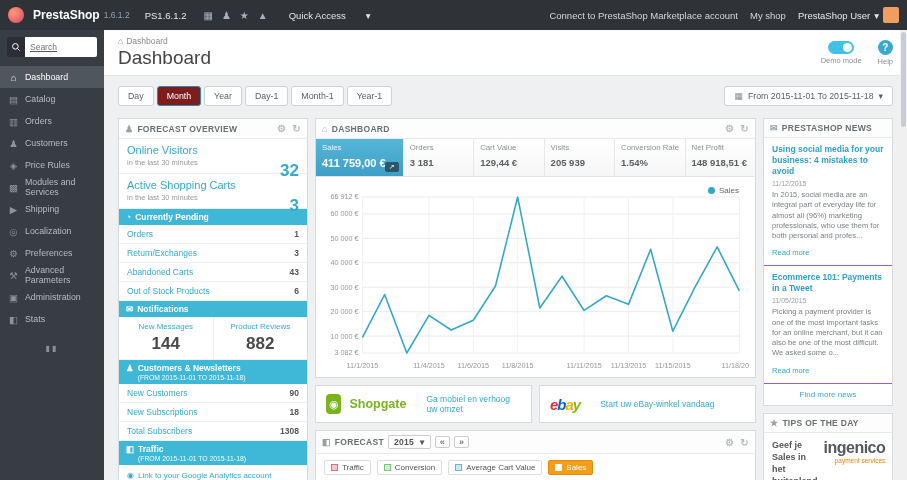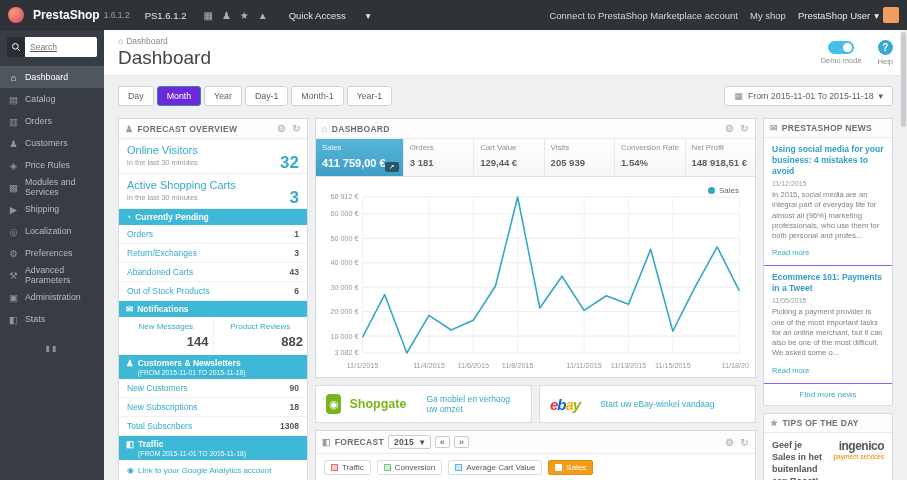--- a/index.html
+++ b/index.html
@@ -48,55 +48,55 @@
   .toggle { width:26px; height:13px; border-radius:8px; background:#43c0e6; position:relative; cursor:pointer; }
   .toggle::after { content:""; position:absolute; right:2px; top:2px; width:9px; height:9px;
     border-radius:50%; background:#fff; }
   .help-circle { width:15px; height:15px; border-radius:50%; background:#3ba9cf; color:#fff;
     font-size:10px; font-weight:bold; display:flex; align-items:center; justify-content:center; cursor:pointer; }
 
   
   .toolbar { display:flex; align-items:center; gap:3px; margin:10px 14px 12px; }
   .btn { background:#fff; border:1px solid #cfd2d4; border-radius:3px; font-size:8.8px;
     color:#5a5e62; padding:4px 9px; cursor:pointer; font-family:inherit; }
-  .btn.active { background:#6d28d9; border-color:#2f89ac; color:#fff; }
+  .btn.active { background:#7f1d1d; border-color:#2f89ac; color:#fff; }
   .tb-spacer { flex:1; }
   .date-btn { display:flex; align-items:center; gap:5px; }
   .date-btn .cal { color:#8a8f93; font-size:9px; }
 
   
   .cols { display:flex; align-items:flex-start; gap:7px; margin:0 14px; }
   .col-left { width:190px; flex:none; }
   .col-mid { flex:1; min-width:0; }
   .col-right { width:130px; flex:none; }
   .panel { background:#fff; border:1px solid #d9dcde; margin-bottom:7px; }
   .panel-head { display:flex; align-items:center; gap:4px; padding:4px 6px;
     border-bottom:1px solid #e8eaec; background:#fdfdfd; color:#6b6f72;
     font-size:8.5px; font-weight:bold; letter-spacing:.3px; }
   .ph-icon { color:#9aa0a5; font-size:9px; }
   .ph-tools { margin-left:auto; display:flex; gap:6px; color:#b9bec2; font-size:10px; }
   .ph-tools span { cursor:pointer; }
 
   
   .big { padding:5px 8px 6px; border-bottom:1px solid #ededed; position:relative; }
   .b-lbl { color:#35aac9; font-size:11px; }
-  .b-val { position:absolute; right:8px; top:14px; color:#35aac9; font-size:17px; font-weight:bold; }
+  .b-val { position:absolute; right:8px; top:22px; color:#35aac9; font-size:17px; font-weight:bold; }
   .b-sub { color:#9b9b9b; font-size:7.5px; margin-top:2px; }
   .sbar { background:#3fb7d6; color:#fff; padding:3px 7px; font-size:8.5px; font-weight:bold;
     display:flex; align-items:flex-start; gap:4px; }
   .sbar .sub { display:block; font-size:6.8px; font-weight:normal; opacity:.95; margin-top:1px; }
   .srow { display:flex; justify-content:space-between; padding:4px 8px;
     border-bottom:1px solid #f1f1f1; font-size:8.5px; }
   .srow .l { color:#35aac9; }
   .srow .v { color:#555; font-weight:bold; }
   .ncols { display:flex; border-bottom:1px solid #f1f1f1; }
   .ncell { flex:1; text-align:center; padding:5px 4px; }
   .ncell + .ncell { border-left:1px solid #f1f1f1; }
   .nl { color:#35aac9; font-size:8px; }
-  .nv { color:#4a4a4a; font-size:13px; font-weight:bold; margin-top:3px;text-align:right; }
+  .nv { color:#4a4a4a; font-size:17px; font-weight:bold; margin-top:3px; }
   .galink { display:flex; gap:4px; padding:6px 8px; color:#35aac9; font-size:8px; cursor:pointer; }
 
   
   .kpis { display:flex; border-bottom:1px solid #e2e2e2; }
   .kpi { flex:1; padding:4px 6px 7px; border-right:1px solid #e8e8e8;
     background:linear-gradient(#ffffff,#f6f6f6); min-width:0; cursor:pointer; }
   .kpi:last-child { border-right:none; }
   .kl { font-size:7.8px; color:#8d9296; white-space:nowrap; overflow:hidden; }
   .kv { font-size:9.5px; color:#5b5f63; font-weight:bold; margin-top:5px; white-space:nowrap; }
   .kpi.active { flex:1.3; background:linear-gradient(#56b6d8,#3f9ec6); position:relative; }
@@ -140,21 +140,21 @@
   
   .article { padding:6px 8px; border-bottom:1px solid #8b5cf6; }
   .a-title { color:#2f9fc6; font-size:8.5px; font-weight:bold; line-height:1.3; cursor:pointer; }
   .a-date { color:#9aa0a4; font-size:7px; margin:3px 0; }
   .a-body { color:#7d8184; font-size:7.6px; line-height:1.35; }
   .a-more { color:#35aac9; font-size:7.6px; margin-top:2px; display:inline-block; cursor:pointer; }
   .morenews { display:block; text-align:center; color:#35aac9; font-size:8px; padding:6px; cursor:pointer; }
   .tips-head-row { display:flex; gap:6px; padding:6px 8px 2px; }
   .tips-heading { flex:1; font-size:9px; font-weight:bold; color:#555; line-height:1.35; }
   .ingenico { text-align:right; }
-  .ing-name { font-size:12px; font-weight:bold; color:#55585c; letter-spacing:-.5px; }
+  .ing-name { font-size:16px; font-weight:bold; color:#55585c; letter-spacing:-.5px; }
   .ing-sub { font-size:6.5px; color:#f08300; }
 
   
   .vscroll { position:fixed; right:0; top:30px; bottom:0; width:7px; background:#f0f0f0; z-index:30; }
   .vthumb { height:95px; background:#c9ccd0; border-radius:3px; margin:2px 1px; cursor:pointer; }
 </style>
 </head>
 <body>
 
 <div class="topbar">

